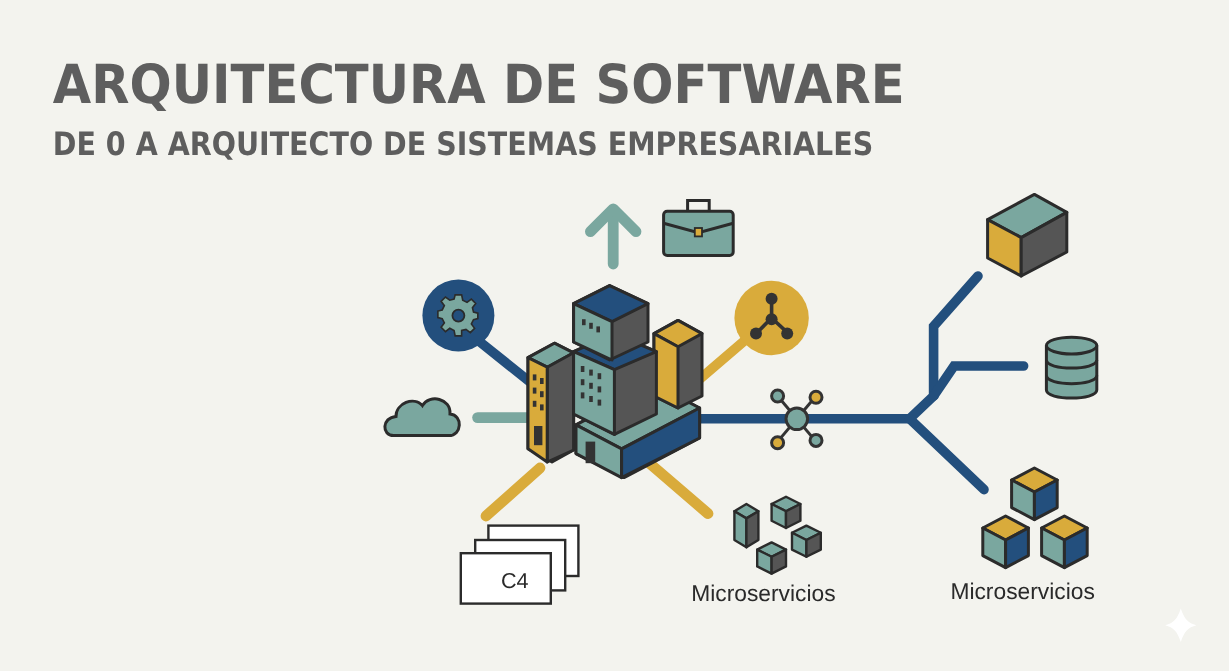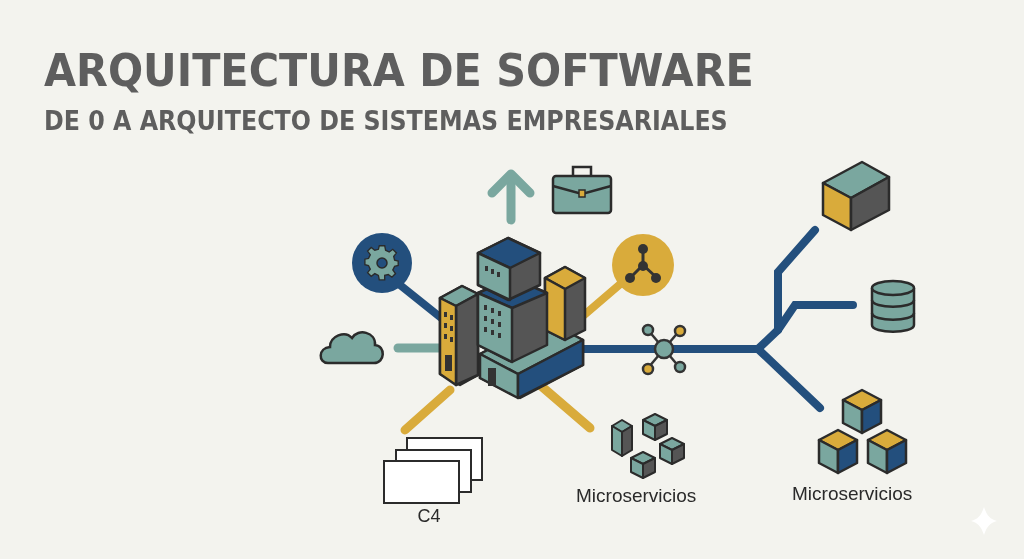--- a/index.html
+++ b/index.html
@@ -20,21 +20,21 @@
       position: absolute; left: 44px; top: 107px;
       font-family: "DejaVu Sans", sans-serif;
       font-size: 27px; color: #5e5e5e; margin: 0; line-height: 1;
       transform: scaleX(0.88); transform-origin: left top;
     }
     svg.diagram { position: absolute; left: 0; top: 0; }
     .label {
       position: absolute; font-family: "Liberation Sans", sans-serif;
       color: #2a2a2a;
     }
-    .c4-label { left: 384px; top: 474px; width: 90px; text-align: center; font-size: 18px; margin-top: 32px; }
+    .c4-label { left: 384px; top: 474px; width: 90px; text-align: center; font-size: 18px; }
     .ms1-label { left: 576px; top: 485px; font-size: 19px; }
     .ms2-label { left: 792px; top: 483px; font-size: 19px; }
   </style>
 </head>
 <body>
 
 <h1 class="title">ARQUITECTURA DE SOFTWARE</h1>
 <h2 class="subtitle">DE 0 A ARQUITECTO DE SISTEMAS EMPRESARIALES</h2>
 
 <svg class="diagram" width="1024" height="559" viewBox="0 0 1024 559">

